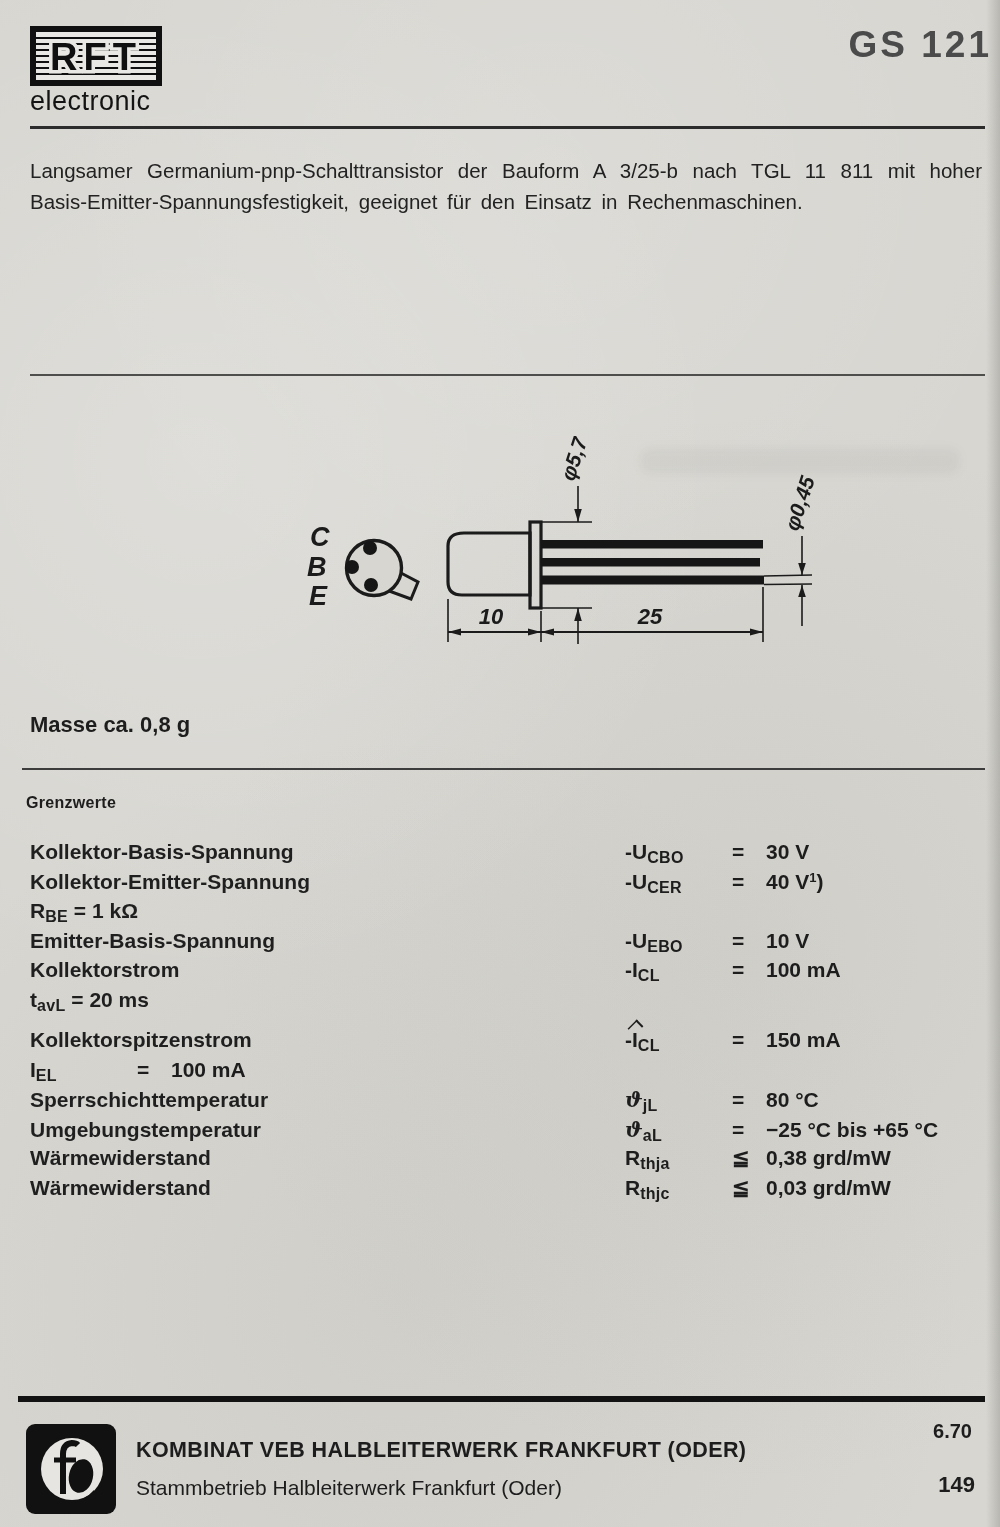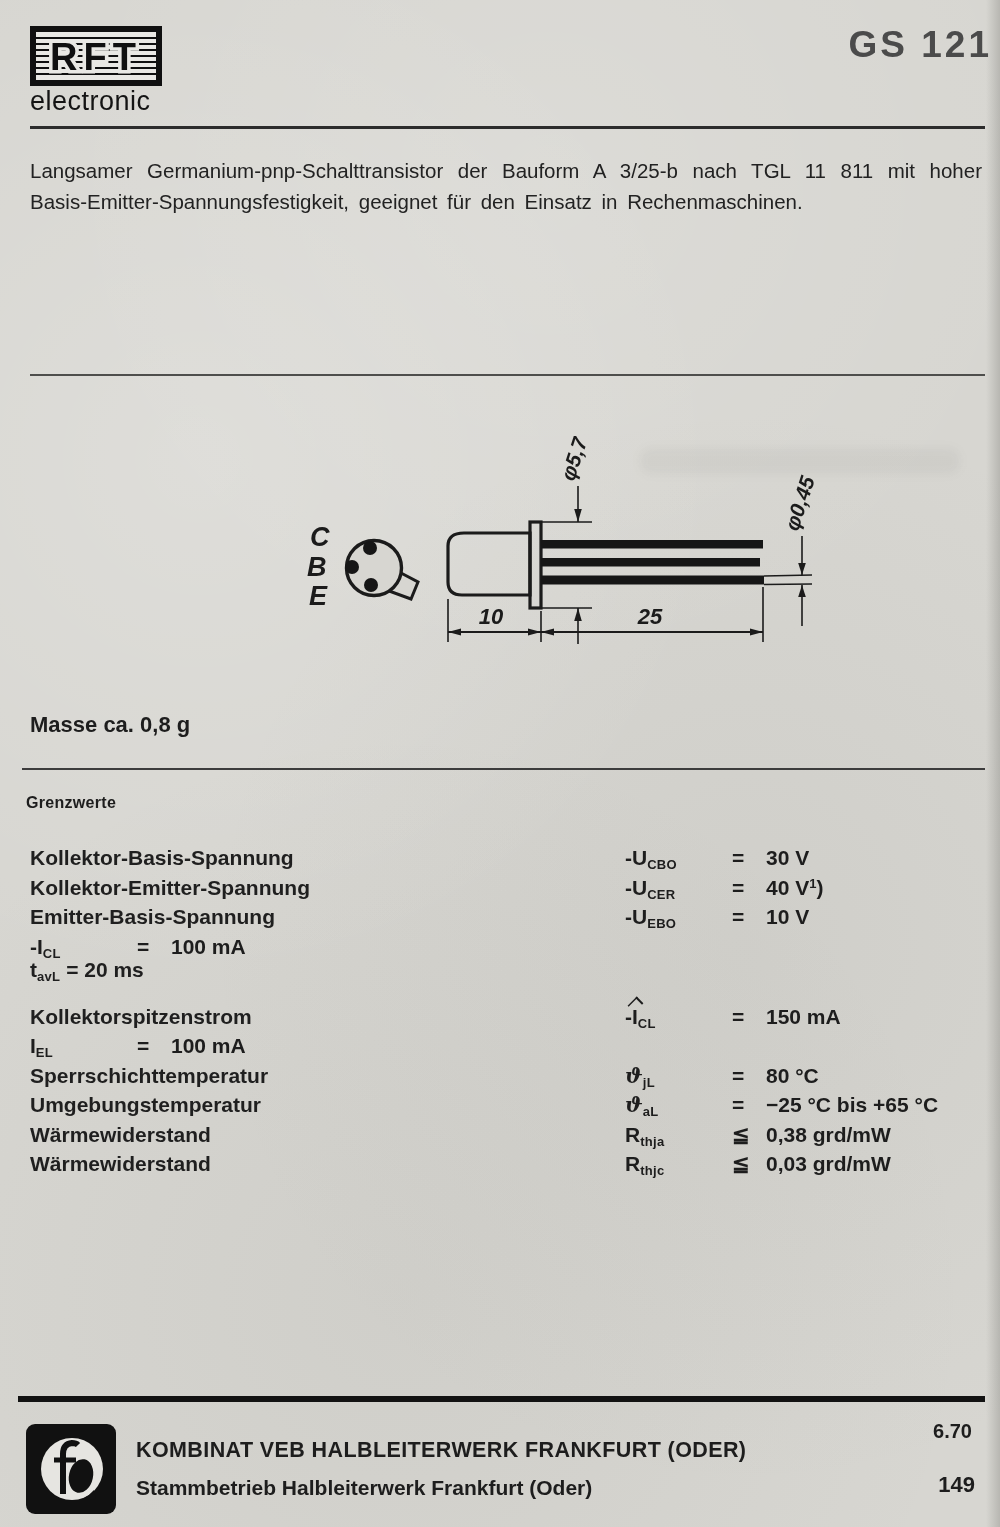--- a/index.html
+++ b/index.html
@@ -35,36 +35,36 @@
   .mass-note{position:absolute;left:30px;top:712px;font-size:22px;font-weight:600;}
   .limits-heading{position:absolute;left:26px;top:794px;font-size:16px;font-weight:bold;letter-spacing:.3px;}
 
   
   .limits{position:absolute;left:30px;top:840px;width:950px;}
   .lim-row{display:flex;align-items:baseline;height:29.5px;font-size:21px;}
   .lim-row.gap{margin-top:11px;}
   .lim-label{width:595px;font-weight:600;color:#1f1f1f;}
   .lim-sym{width:107px;font-weight:bold;white-space:nowrap;}
   .lim-rel{width:34px;font-weight:bold;}
-  .lim-val{font-weight:600;white-space:nowrap;margin-top:6px;}
-  sub.s{font-size:13px;font-weight:bold;vertical-align:-4px;letter-spacing:.3px;}
+  .lim-val{font-weight:600;white-space:nowrap;}
+  sub.s{font-size:16px;font-weight:bold;vertical-align:-4px;letter-spacing:.3px;}
   sup.s{font-size:13px;font-weight:bold;vertical-align:7px;}
   .theta{font-style:italic;font-family:"DejaVu Serif",serif;font-weight:bold;}
   .sym-core{position:relative;display:inline-block;}
   .sym-core.hat::before{content:"";position:absolute;left:4px;top:-7px;width:11px;height:11px;
     border-top:2.6px solid #1d1d1d;border-right:2.6px solid #1d1d1d;
     transform:rotate(-45deg) scaleY(.72);}
 
   
   .drawing{position:absolute;left:278px;top:436px;width:552px;height:252px;}
 
   
   .footer-logo{position:absolute;left:26px;top:1424px;width:90px;height:90px;}
   .footer-line1{position:absolute;left:136px;top:1438px;font-size:21.5px;font-weight:bold;letter-spacing:.4px;}
-  .footer-line2{position:absolute;left:136px;top:1476px;font-size:21px;font-weight:bold;}
+  .footer-line2{position:absolute;left:136px;top:1476px;font-size:21px;font-weight:normal;}
   .date-code{position:absolute;right:28px;top:1420px;font-size:20px;font-weight:600;}
   .page-number{position:absolute;right:25px;top:1472px;font-size:22px;font-weight:700;}
 </style>
 </head>
 <body>
 
 <div class="page">
   <div class="edge-shadow"></div>
   <div class="ghost"></div>
 
@@ -165,26 +165,33 @@
           <span class="lim-rel">=</span>
           <span class="lim-val"><span>30 V</span></span>
         </div>
         <div class="lim-row">
           <span class="lim-label">Kollektor-Emitter-Spannung</span>
           <span class="lim-sym"><span class="sym-core"><span>-</span><span>U</span></span><sub class="s">CER</sub></span>
           <span class="lim-rel">=</span>
           <span class="lim-val"><span>40 V</span><sup class="s">1</sup><span>)</span></span>
         </div>
         <div class="lim-row">
+          <span class="lim-label"><span>R</span><sub class="s">BE</sub><span> = 1 kΩ</span></span>
+          <span class="lim-sym"></span>
+          <span class="lim-rel"></span>
+          <span class="lim-val"></span>
+        </div>
+        <div class="lim-row">
           <span class="lim-label">Emitter-Basis-Spannung</span>
           <span class="lim-sym"><span class="sym-core"><span>-</span><span>U</span></span><sub class="s">EBO</sub></span>
           <span class="lim-rel">=</span>
           <span class="lim-val"><span>10 V</span></span>
         </div>
         <div class="lim-row">
+          <span class="lim-label">Kollektorstrom</span>
           <span class="lim-sym"><span class="sym-core"><span>-</span><span>I</span></span><sub class="s">CL</sub></span>
           <span class="lim-rel">=</span>
           <span class="lim-val"><span>100 mA</span></span>
         </div>
         <div class="lim-row">
           <span class="lim-label"><span>t</span><sub class="s">avL</sub><span> = 20 ms</span></span>
           <span class="lim-sym"></span>
           <span class="lim-rel"></span>
           <span class="lim-val"></span>
         </div>

